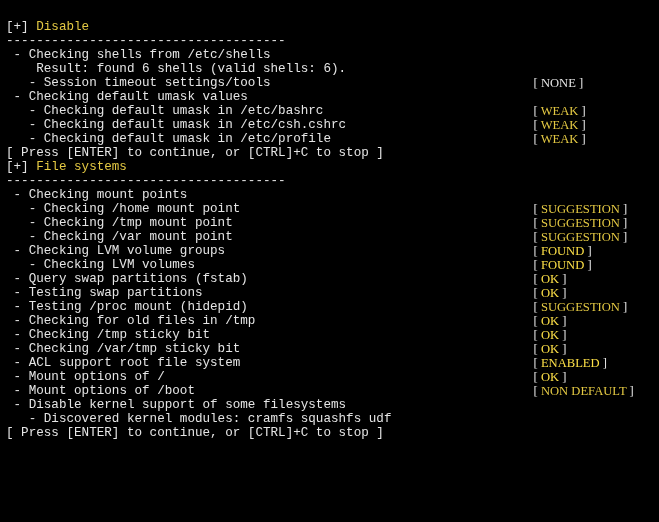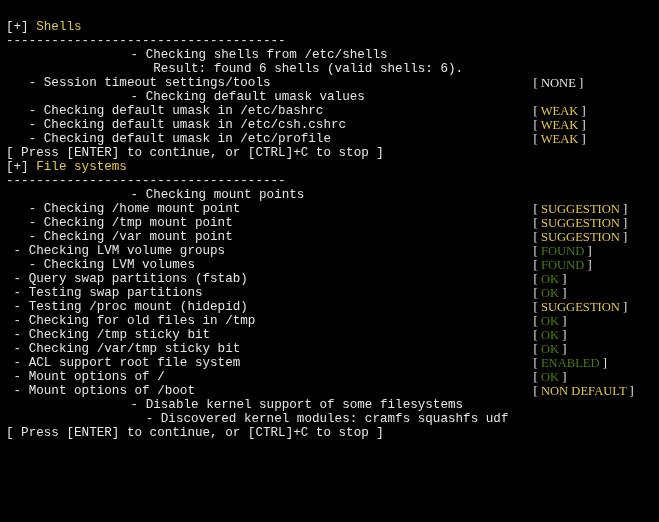--- a/index.html
+++ b/index.html
@@ -10,26 +10,26 @@
     font-family: Consolas, "Courier New", monospace;
     font-size: 12.6px;
     line-height: 14px;
     width: 659px;
     height: 522px;
     box-sizing: border-box;
     white-space: pre;
   }
   .white  { color: #e5e5e5; }
   .yellow { color: #e4c943; }
-  .green  { color: #4d7c0f; }
-  .row    { display: flex; justify-content: flex-end; }
+  .green  { color: #fde047; }
+  .row    { display: flex; }
   .label  { width: 530px; }
   .status { width: 120px; font-family: Liberation Serif, serif; }
 </style>
 </head>
 <body>
-<div id="out"><div><span class="white">[+] </span><span class="yellow">Shells</span></div><span class="white">-------------------------------------
+<div id="out"><div><span class="white">[+] </span><span class="yellow">Disable</span></div><span class="white">-------------------------------------
 </span><div class="row"><div class="label"><span class="white"> - </span><span class="white">Checking shells from /etc/shells</span></div></div><div class="row"><div class="label"><span class="white"> </span><span class="white">   Result: found 6 shells (valid shells: 6).</span></div></div><div class="row"><div class="label"><span class="white">   - </span><span class="white">Session timeout settings/tools</span></div><div class="status"><span class="white">[ </span><span class="white">NONE</span><span class="white"> ]</span></div></div><div class="row"><div class="label"><span class="white"> - </span><span class="white">Checking default umask values</span></div></div><div class="row"><div class="label"><span class="white">   - </span><span class="white">Checking default umask in /etc/bashrc</span></div><div class="status"><span class="white">[ </span><span class="yellow">WEAK</span><span class="white"> ]</span></div></div><div class="row"><div class="label"><span class="white">   - </span><span class="white">Checking default umask in /etc/csh.cshrc</span></div><div class="status"><span class="white">[ </span><span class="yellow">WEAK</span><span class="white"> ]</span></div></div><div class="row"><div class="label"><span class="white">   - </span><span class="white">Checking default umask in /etc/profile</span></div><div class="status"><span class="white">[ </span><span class="yellow">WEAK</span><span class="white"> ]</span></div></div><div></div><div><span class="white">[ Press [ENTER] to continue, or [CTRL]+C to stop ]</span></div><div></div><div></div><div><span class="white">[+] </span><span class="yellow">File systems</span></div><span class="white">-------------------------------------
 </span><div class="row"><div class="label"><span class="white"> - </span><span class="white">Checking mount points</span></div></div><div class="row"><div class="label"><span class="white">   - </span><span class="white">Checking /home mount point</span></div><div class="status"><span class="white">[ </span><span class="yellow">SUGGESTION</span><span class="white"> ]</span></div></div><div class="row"><div class="label"><span class="white">   - </span><span class="white">Checking /tmp mount point</span></div><div class="status"><span class="white">[ </span><span class="yellow">SUGGESTION</span><span class="white"> ]</span></div></div><div class="row"><div class="label"><span class="white">   - </span><span class="white">Checking /var mount point</span></div><div class="status"><span class="white">[ </span><span class="yellow">SUGGESTION</span><span class="white"> ]</span></div></div><div class="row"><div class="label"><span class="white"> - </span><span class="white">Checking LVM volume groups</span></div><div class="status"><span class="white">[ </span><span class="green">FOUND</span><span class="white"> ]</span></div></div><div class="row"><div class="label"><span class="white">   - </span><span class="white">Checking LVM volumes</span></div><div class="status"><span class="white">[ </span><span class="green">FOUND</span><span class="white"> ]</span></div></div><div class="row"><div class="label"><span class="white"> - </span><span class="white">Query swap partitions (fstab)</span></div><div class="status"><span class="white">[ </span><span class="green">OK</span><span class="white"> ]</span></div></div><div class="row"><div class="label"><span class="white"> - </span><span class="white">Testing swap partitions</span></div><div class="status"><span class="white">[ </span><span class="green">OK</span><span class="white"> ]</span></div></div><div class="row"><div class="label"><span class="white"> - </span><span class="white">Testing /proc mount (hidepid)</span></div><div class="status"><span class="white">[ </span><span class="yellow">SUGGESTION</span><span class="white"> ]</span></div></div><div class="row"><div class="label"><span class="white"> - </span><span class="white">Checking for old files in /tmp</span></div><div class="status"><span class="white">[ </span><span class="green">OK</span><span class="white"> ]</span></div></div><div class="row"><div class="label"><span class="white"> - </span><span class="white">Checking /tmp sticky bit</span></div><div class="status"><span class="white">[ </span><span class="green">OK</span><span class="white"> ]</span></div></div><div class="row"><div class="label"><span class="white"> - </span><span class="white">Checking /var/tmp sticky bit</span></div><div class="status"><span class="white">[ </span><span class="green">OK</span><span class="white"> ]</span></div></div><div class="row"><div class="label"><span class="white"> - </span><span class="white">ACL support root file system</span></div><div class="status"><span class="white">[ </span><span class="green">ENABLED</span><span class="white"> ]</span></div></div><div class="row"><div class="label"><span class="white"> - </span><span class="white">Mount options of /</span></div><div class="status"><span class="white">[ </span><span class="green">OK</span><span class="white"> ]</span></div></div><div class="row"><div class="label"><span class="white"> - </span><span class="white">Mount options of /boot</span></div><div class="status"><span class="white">[ </span><span class="yellow">NON DEFAULT</span><span class="white"> ]</span></div></div><div class="row"><div class="label"><span class="white"> - </span><span class="white">Disable kernel support of some filesystems</span></div></div><div class="row"><div class="label"><span class="white">   - </span><span class="white">Discovered kernel modules: cramfs squashfs udf</span></div></div><div></div><div><span class="white">[ Press [ENTER] to continue, or [CTRL]+C to stop ]</span></div></div>
 
 
 
 
 
 </body></html>

